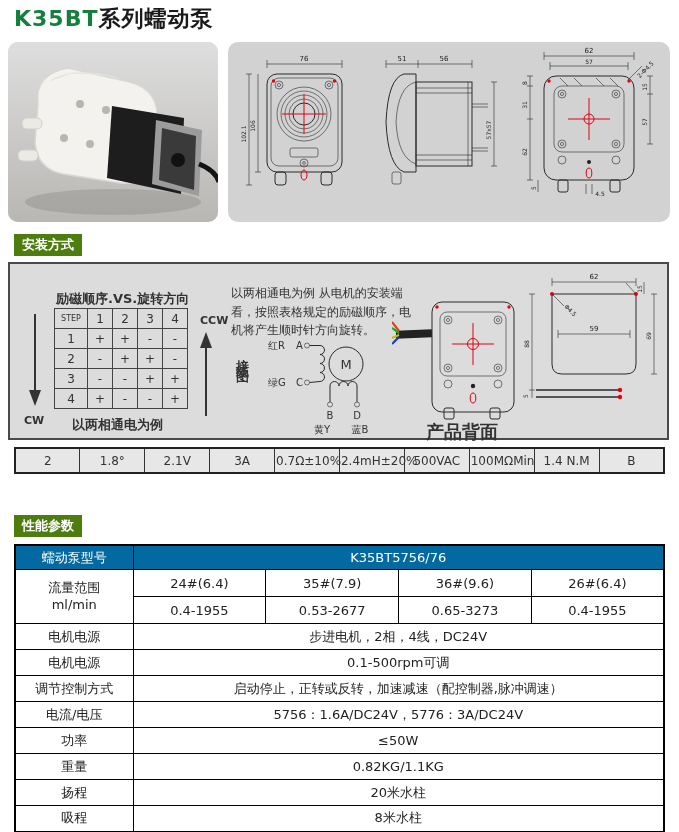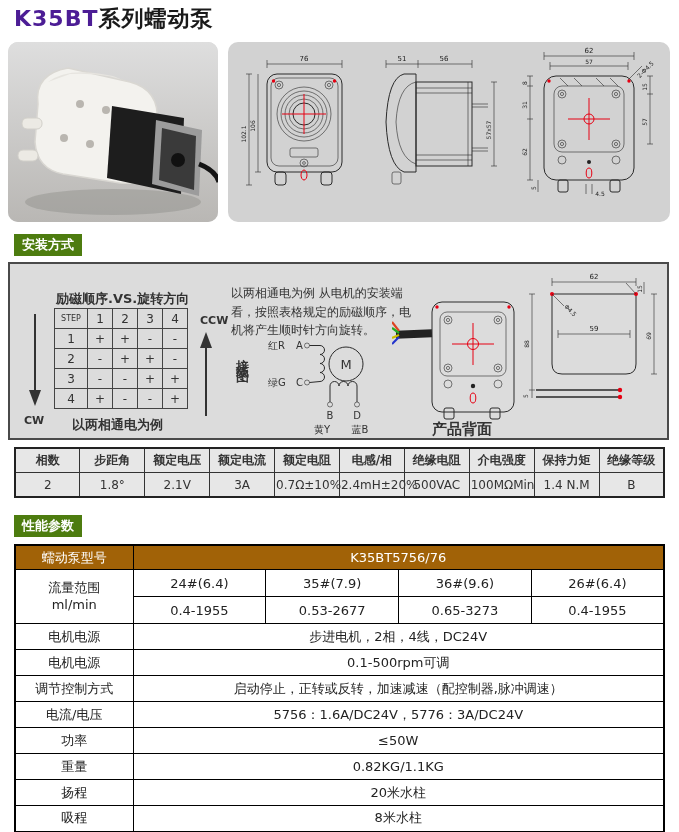--- a/index.html
+++ b/index.html
@@ -1,21 +1,21 @@
 <!DOCTYPE html>
 <html><head>
 <meta charset="utf-8">
 <style>
   html,body { margin:0; padding:0; background:#fff; }
   .page { position:relative; width:679px; height:832px; background:#fff;
           font-family:"DejaVu Sans","Liberation Sans",sans-serif; color:#222; overflow:hidden; }
 
   .title { position:absolute; left:14px; top:4px; margin:0; font-size:22px; font-weight:bold;
            color:#1a1a1a; letter-spacing:1px; }
-  .t-red { color:#4c1d95; }
+  .t-red { color:#15803d; }
 
   .panel { position:absolute; background:#d6d6d6; border-radius:10px; overflow:hidden; }
   .photo-panel    { left:8px;  top:42px; width:210px; height:180px; }
   .drawings-panel { left:228px; top:42px; width:442px; height:180px; background:#d2d2d2; }
 
   .badge { position:absolute; left:14px; background:#4d7c0f; color:#fff; font-size:13px;
            font-weight:bold; padding:3px 8px; line-height:1.2; }
   .badge-install { top:234px; }
   .badge-perf    { top:515px; }
 
@@ -29,36 +29,36 @@
   .cw-svg  { position:absolute; left:8px;  top:44px; }
   .ccw-svg { position:absolute; left:176px; top:48px; }
   .step-caption { position:absolute; left:62px; top:152px; font-size:13px; font-weight:bold; color:#333; }
   .install-desc { position:absolute; left:221px; top:20px; width:188px; font-size:12px;
                   line-height:1.55; color:#333; }
   .wiring-label { position:absolute; left:223px; top:84px; font-size:13px; font-weight:bold; color:#333;
                   writing-mode:vertical-rl; text-orientation:upright; letter-spacing:6px; }
   .wiring-svg { position:absolute; left:250px; top:60px; }
   .backview-svg { position:absolute; left:382px; top:12px; }
   .backview-caption { position:absolute; left:392px; top:156px; width:120px; text-align:center;
-                      font-size:15px; font-weight:bold; color:#333; }
+                      font-size:18px; font-weight:bold; color:#333; }
   .mount-svg { position:absolute; left:506px; top:6px; }
   .mount-caption { position:absolute; left:506px; top:156px; width:150px; text-align:center;
                    font-size:12px; font-weight:bold; color:#333; }
 
   .motor-table { position:absolute; left:14px; top:447px; width:651px; border-collapse:collapse;
                  table-layout:fixed; border:2px solid #222; }
   .motor-table td { border:1px solid #333; background:#e7e7e7; font-size:12px; height:23px;
                     text-align:center; color:#333; padding:0 1px; }
   .motor-table tr.mh td { font-weight:bold; }
 
   .perf-table { position:absolute; left:14px; top:544px; width:651px; border-collapse:collapse;
                 table-layout:fixed; border:2px solid #000; }
   .perf-table td, .perf-table th { border:1px solid #000; text-align:center; font-size:13px;
                 color:#222; padding:0; font-weight:normal; }
-  .perf-table tr.hdr th { background:#a16207; color:#fff; height:23px; }
+  .perf-table tr.hdr th { background:#0369a1; color:#fff; height:23px; }
   .flow-lab div { line-height:1.3;text-align:center; }
 
   
   .ln   { stroke:#2a2a2a; stroke-width:1; fill:none; }
   .thin { stroke:#2a2a2a; stroke-width:0.6; fill:none; }
   .red  { stroke:#e60012; stroke-width:1; fill:none; }
   .rdot { fill:#e60012; stroke:none; }
   .dim  { font-size:7px; fill:#222; text-anchor:middle; }
   .dim6 { font-size:6px; fill:#222; text-anchor:middle; }
   .wtxt { font-size:10px; fill:#333; }
@@ -372,32 +372,20 @@
       <text class="dim6" transform="translate(12,126) rotate(-90)">5</text>
       <line x1="20" y1="120" x2="104" y2="120" stroke="#2a2a2a" stroke-width="1.4"></line>
       <line x1="20" y1="127" x2="104" y2="127" stroke="#2a2a2a" stroke-width="1.4"></line>
       <circle class="rdot" cx="104" cy="120" r="2.2"></circle>
         <circle class="rdot" cx="104" cy="127" r="2.2"></circle>
     </svg>
   </div>
 
   <table class="motor-table">
     <tbody>
-        <tr class="mh">
-      <td>相数</td>
-      <td>步距角</td>
-      <td>额定电压</td>
-      <td>额定电流</td>
-      <td>额定电阻</td>
-      <td>电感/相</td>
-      <td>绝缘电阻</td>
-      <td>介电强度</td>
-      <td>保持力矩</td>
-      <td>绝缘等级</td>
-    </tr>
     <tr>
       <td>2</td>
       <td>1.8°</td>
       <td>2.1V</td>
       <td>3A</td>
       <td>0.7Ω±10%</td>
       <td>2.4mH±20%</td>
       <td>500VAC</td>
       <td>100MΩMin</td>
       <td>1.4 N.M</td>

